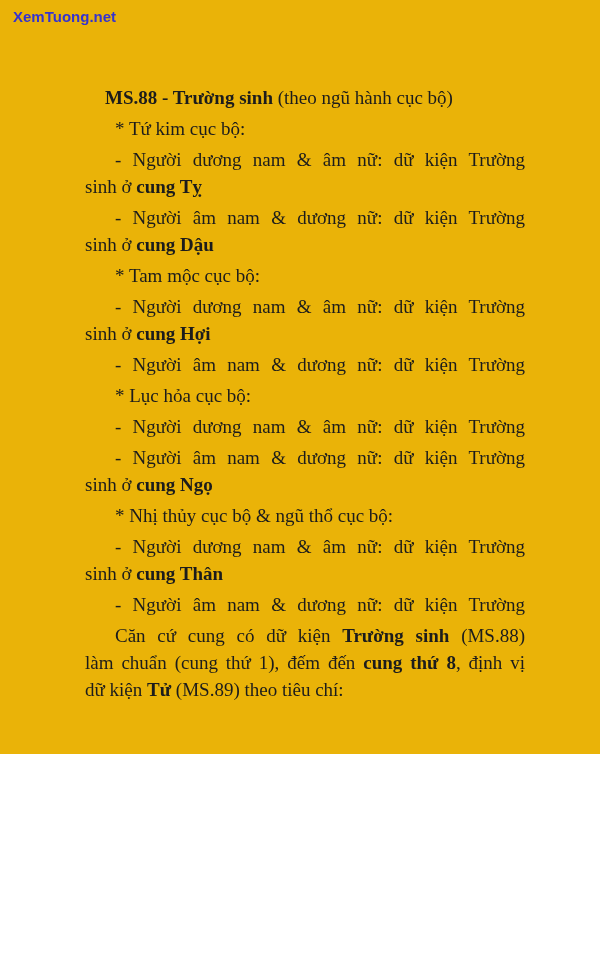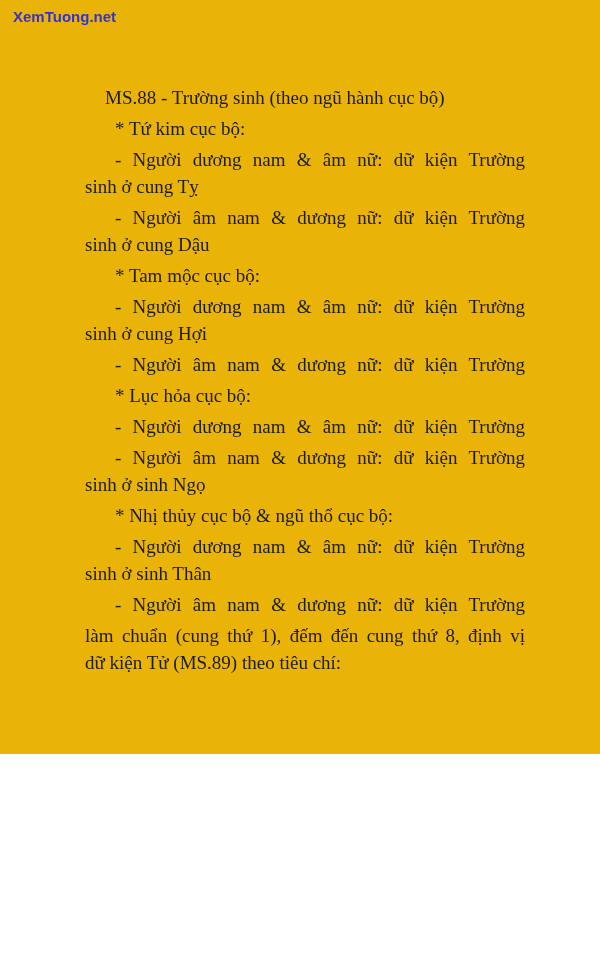--- a/index.html
+++ b/index.html
@@ -36,21 +36,21 @@
     color: #1c1c1c;
   }
   .block { margin: 0 0 4px 0; }
   .line { min-height: 27px; }
   .line.ind { padding-left: 30px; }
   .line.ind-h { padding-left: 20px; }
   .line.justify {
     text-align: justify;
     text-align-last: justify;
   }
-  .seg-b { font-weight: 400; }
+  .seg-b { font-weight: 700; }
   .page-number {
     position: absolute;
     left: 85px;
     top: 902px;
     width: 440px;
     font-family: "Liberation Sans", "DejaVu Sans", sans-serif;
     font-size: 15px;
     font-weight: 700;
     color: #232323;
   }
@@ -107,33 +107,34 @@
         <div class="line ind justify"><span>- Người âm nam &amp; dương nữ: dữ kiện Trường</span></div>
       </div>
       <div class="block">
         <div class="line ind"><span>* Lục hỏa cục bộ:</span></div>
       </div>
       <div class="block">
         <div class="line ind justify"><span>- Người dương nam &amp; âm nữ: dữ kiện Trường</span></div>
       </div>
       <div class="block">
         <div class="line ind justify"><span>- Người âm nam &amp; dương nữ: dữ kiện Trường</span></div>
-        <div class="line"><span>sinh ở </span><span class="seg-b">sinh Ngọ</span></div>
+        <div class="line"><span>sinh ở </span><span class="seg-b">cung Ngọ</span></div>
       </div>
       <div class="block">
         <div class="line ind"><span>* Nhị thủy cục bộ &amp; ngũ thổ cục bộ:</span></div>
       </div>
       <div class="block">
         <div class="line ind justify"><span>- Người dương nam &amp; âm nữ: dữ kiện Trường</span></div>
-        <div class="line"><span>sinh ở </span><span class="seg-b">sinh Thân</span></div>
+        <div class="line"><span>sinh ở </span><span class="seg-b">cung Thân</span></div>
       </div>
       <div class="block">
         <div class="line ind justify"><span>- Người âm nam &amp; dương nữ: dữ kiện Trường</span></div>
       </div>
       <div class="block">
+        <div class="line ind justify"><span>Căn cứ cung có dữ kiện </span><span class="seg-b">Trường sinh</span><span> (MS.88)</span></div>
         <div class="line justify"><span>làm chuẩn (cung thứ 1), đếm đến </span><span class="seg-b">cung thứ 8</span><span>, định vị</span></div>
         <div class="line"><span>dữ kiện </span><span class="seg-b">Tử</span><span> (MS.89) theo tiêu chí:</span></div>
       </div>
     </div>
 
   <div class="page-number">276</div>
 
   <div class="logo">
     <span>
       <svg class="logo-icon" viewBox="0 0 38 38" xmlns="http://www.w3.org/2000/svg">

